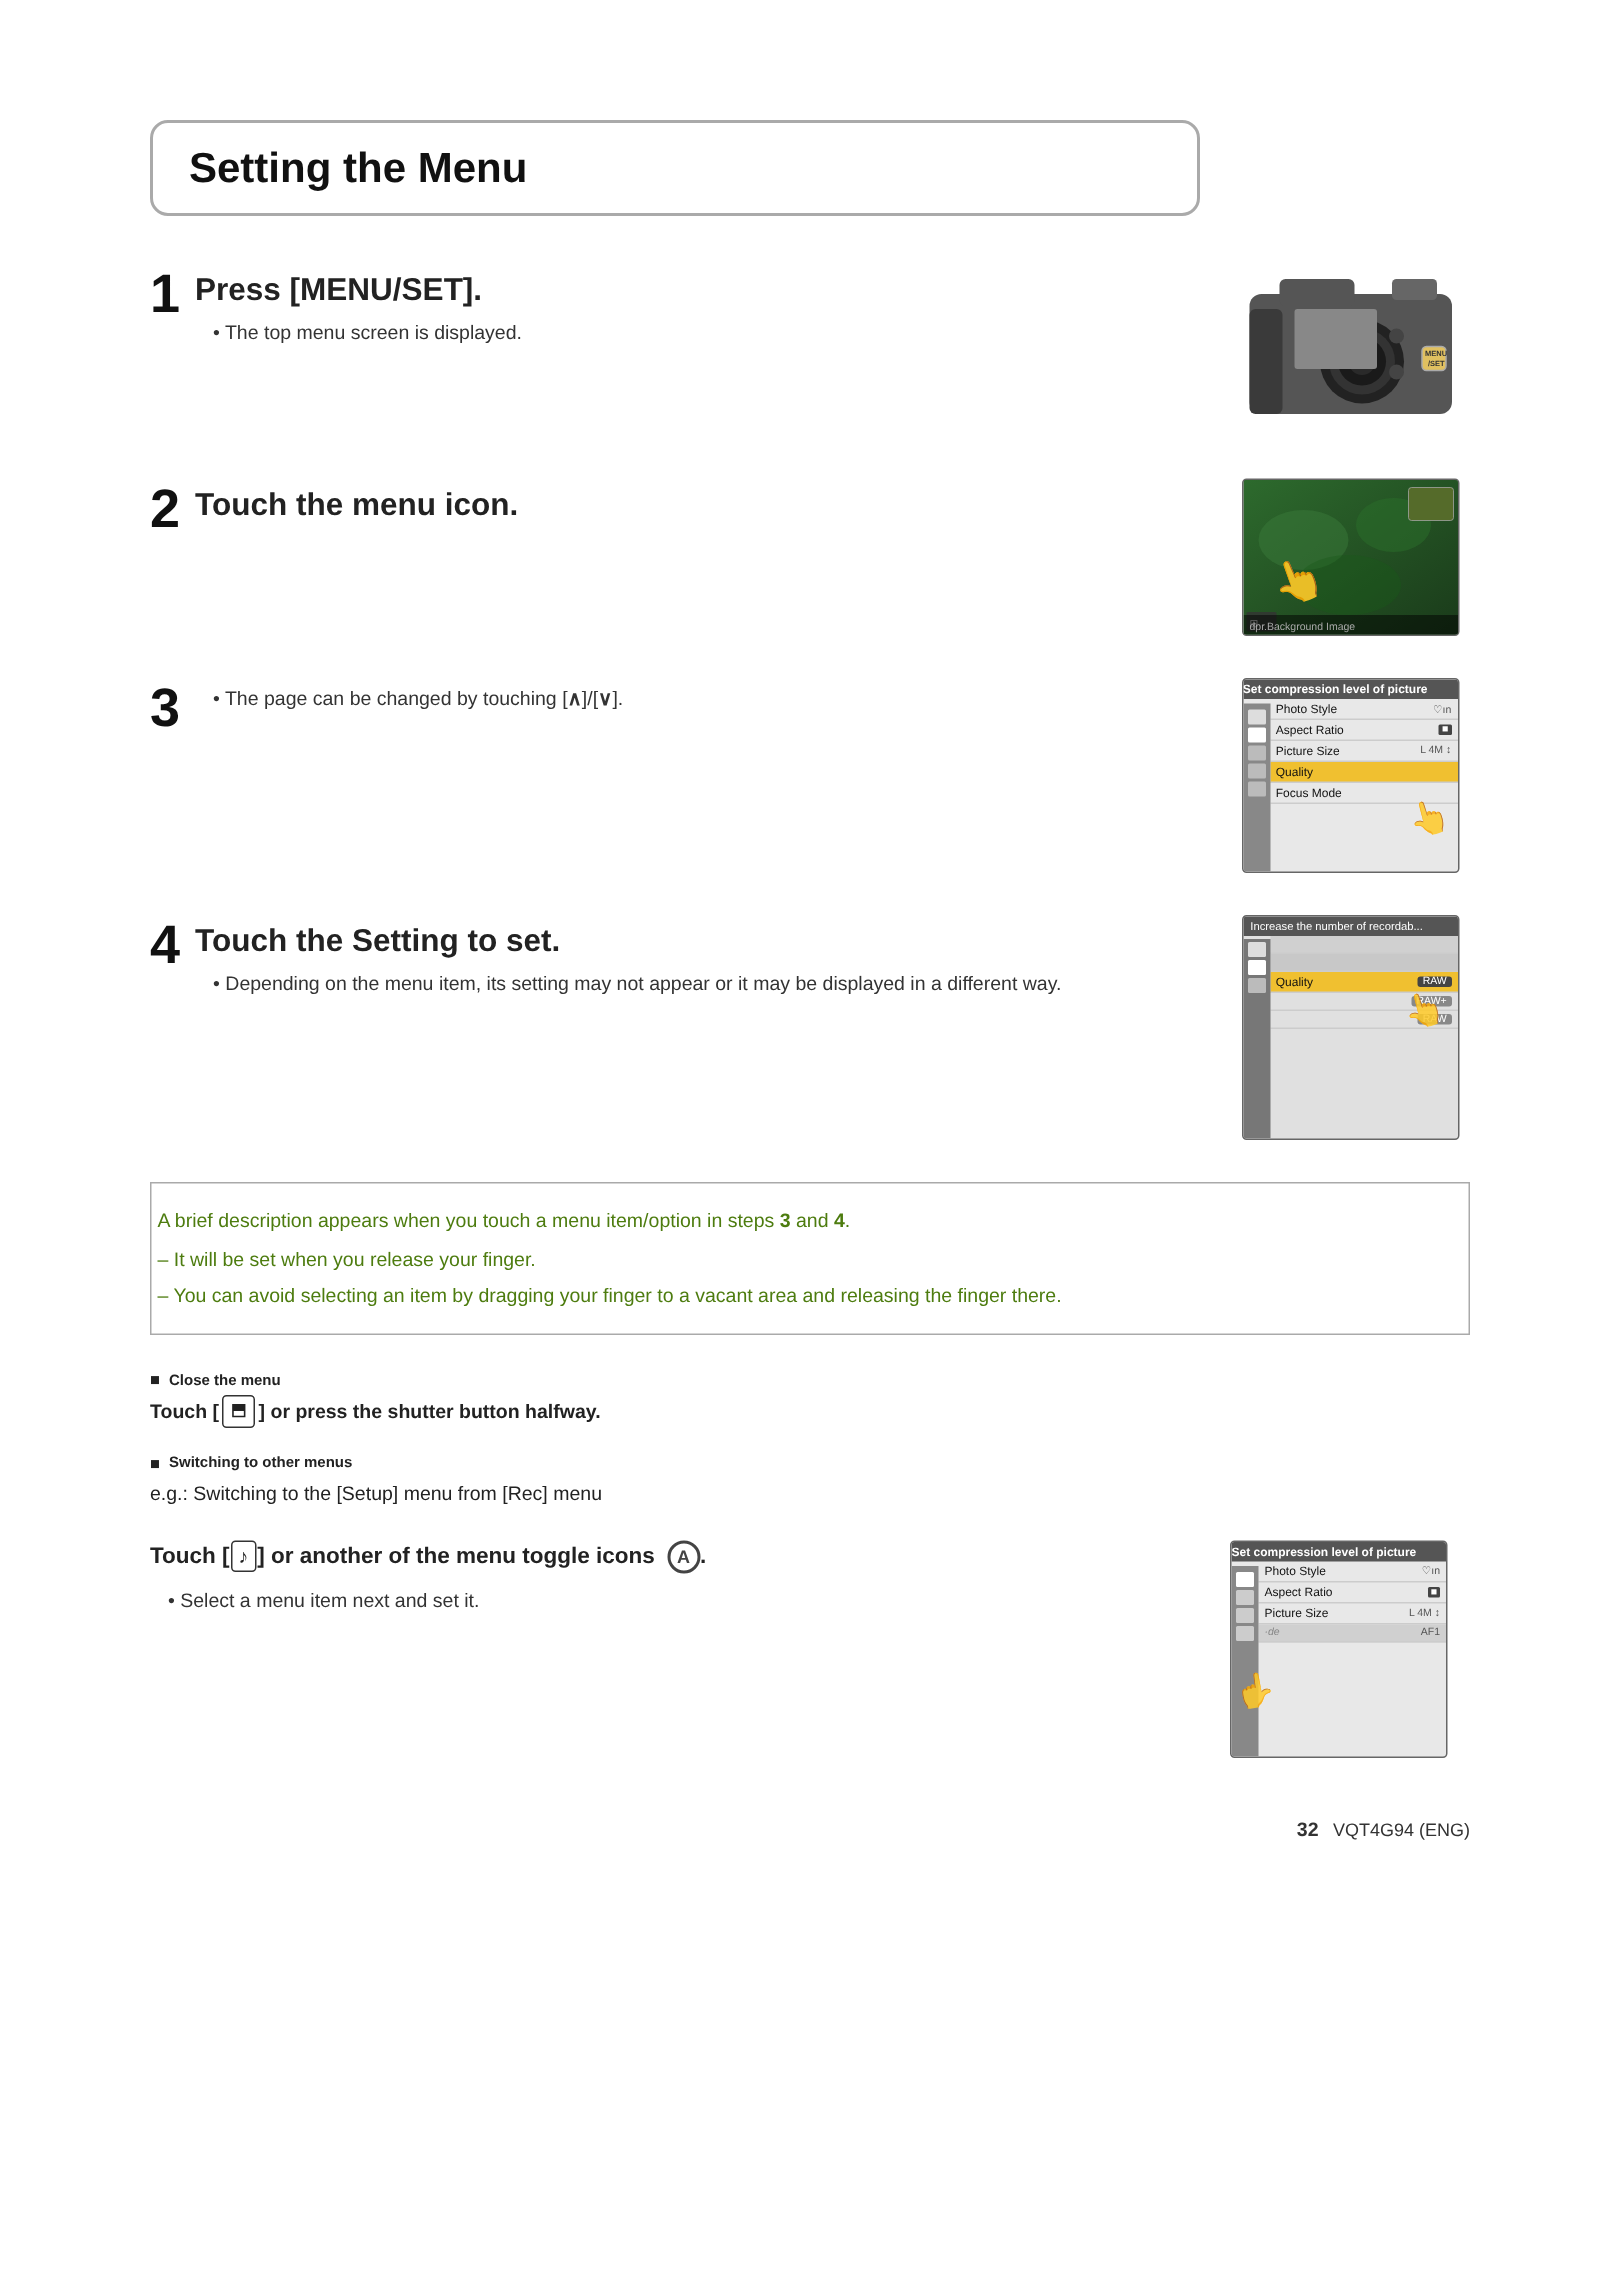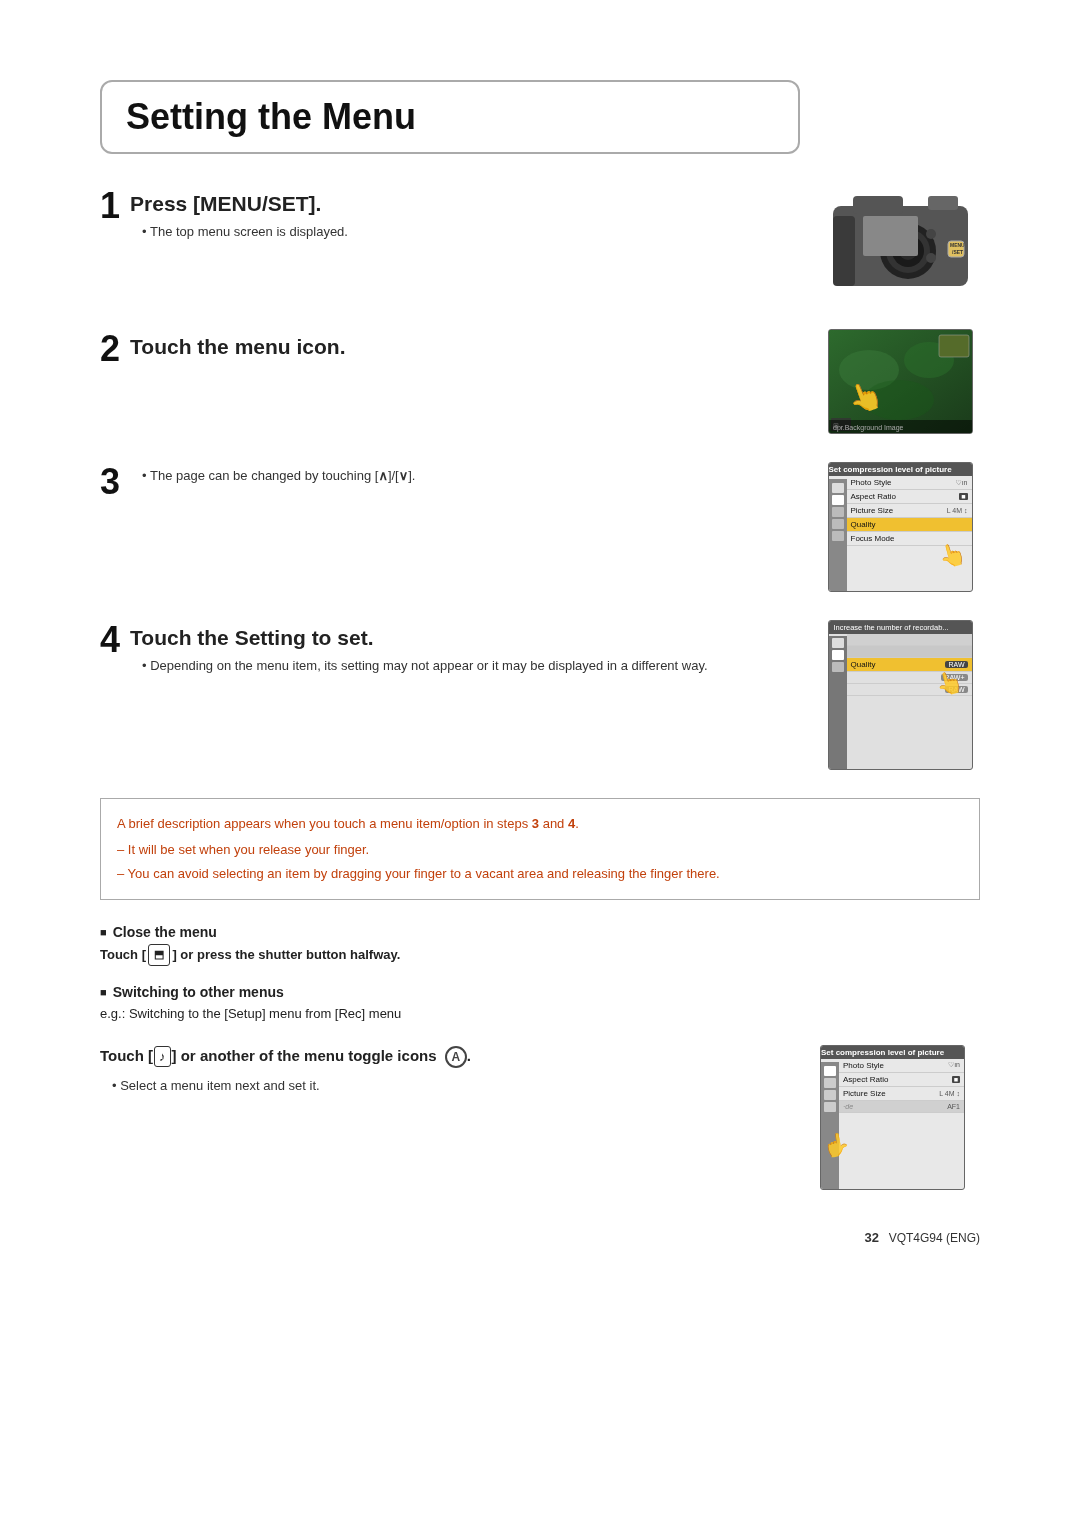--- a/index.html
+++ b/index.html
@@ -17,21 +17,21 @@
     .title-box {
       border: 2px solid #aaa;
       border-radius: 12px;
       padding: 14px 24px;
       margin-bottom: 32px;
       display: inline-block;
       min-width: 700px;
     }
 
     .title-box h1 {
-      font-size: 36px;
+      font-size: 28px;
       font-weight: bold;
       color: #111;
     }
 
     .step-row {
       display: flex;
       align-items: flex-start;
       margin-bottom: 28px;
       gap: 24px;
     }
@@ -83,33 +83,33 @@
       line-height: 1.5;
     }
 
     .bullet::before {
       content: '• ';
     }
 
     
     .notice-box {
       border: 1px solid #aaa;
-      padding: 14px 16px;
+      padding: 14px 4px;
       margin: 18px 0 24px 0;
       font-size: 13px;
       line-height: 1.7;
-      color: #c2410c;
+      color: #4d7c0f;
     }
 
     .notice-box p {
       margin: 0;
     }
 
     .section-heading {
-      font-size: 14px;
+      font-size: 10px;
       font-weight: bold;
       margin-top: 18px;
       margin-bottom: 4px;
       display: flex;
       align-items: center;
       gap: 6px;
     }
 
     .section-heading::before {
       content: '■';

